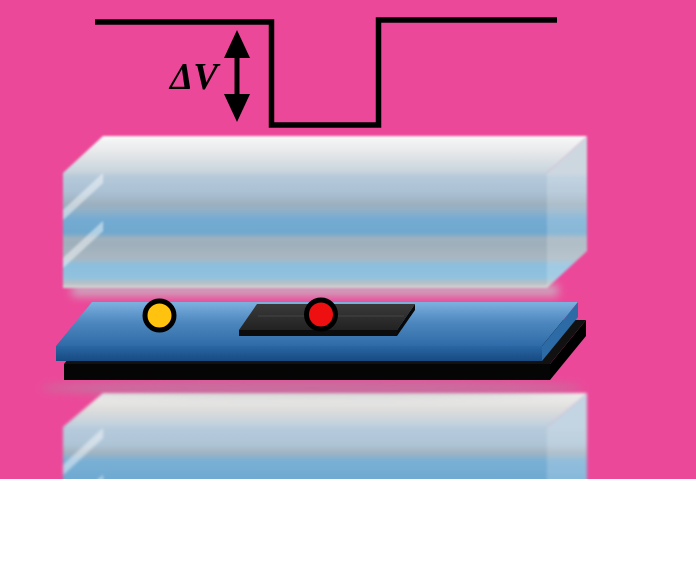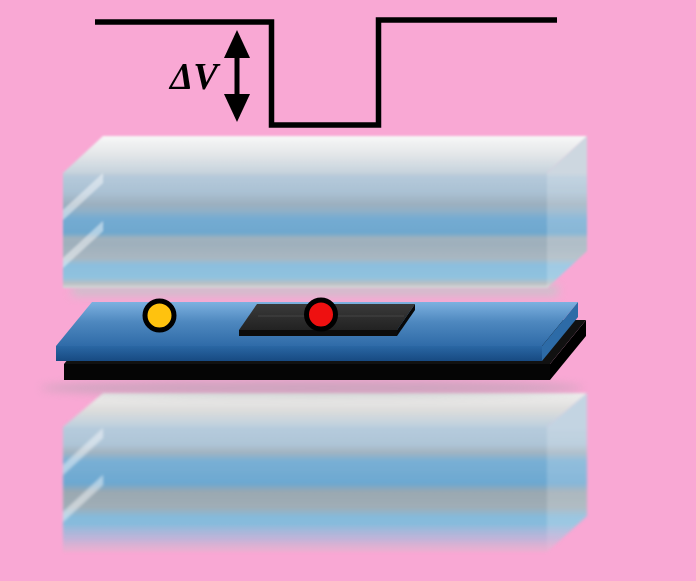--- a/index.html
+++ b/index.html
@@ -1,19 +1,19 @@
 <!DOCTYPE html>
 <html><head>
 <meta charset="utf-8">
 <style>
   html,body{margin:0;padding:0;background:#ffffff;}
   .stage{
     position:relative;
-    width:696px;height:581px;
-    background:#f9a8d4;
+    width:696px;height:479px;
+    background:#ec4899;
     overflow:hidden;
     font-family:"Liberation Serif", serif;
   }
   .stage svg{position:absolute;left:0;top:0;}
   .dv-text{
     font-family:"Liberation Serif", serif;
     font-style:italic;
     font-weight:bold;
     font-size:37px;
     fill:#000000;

